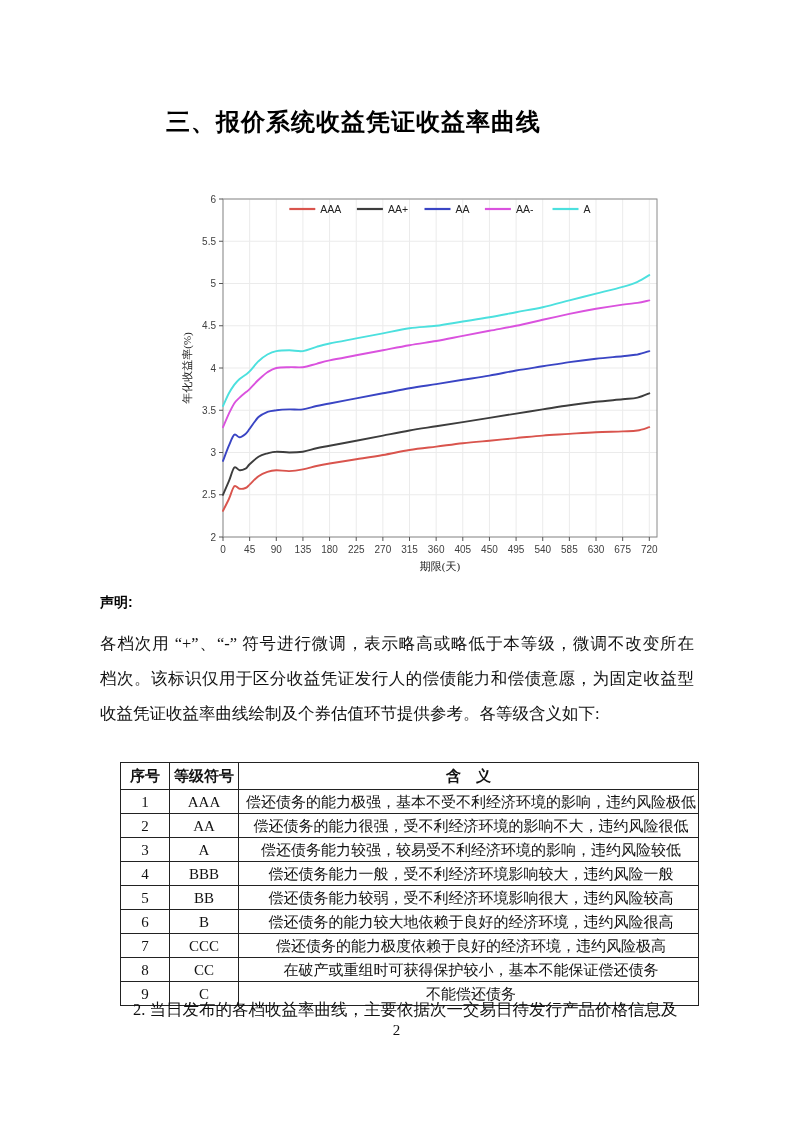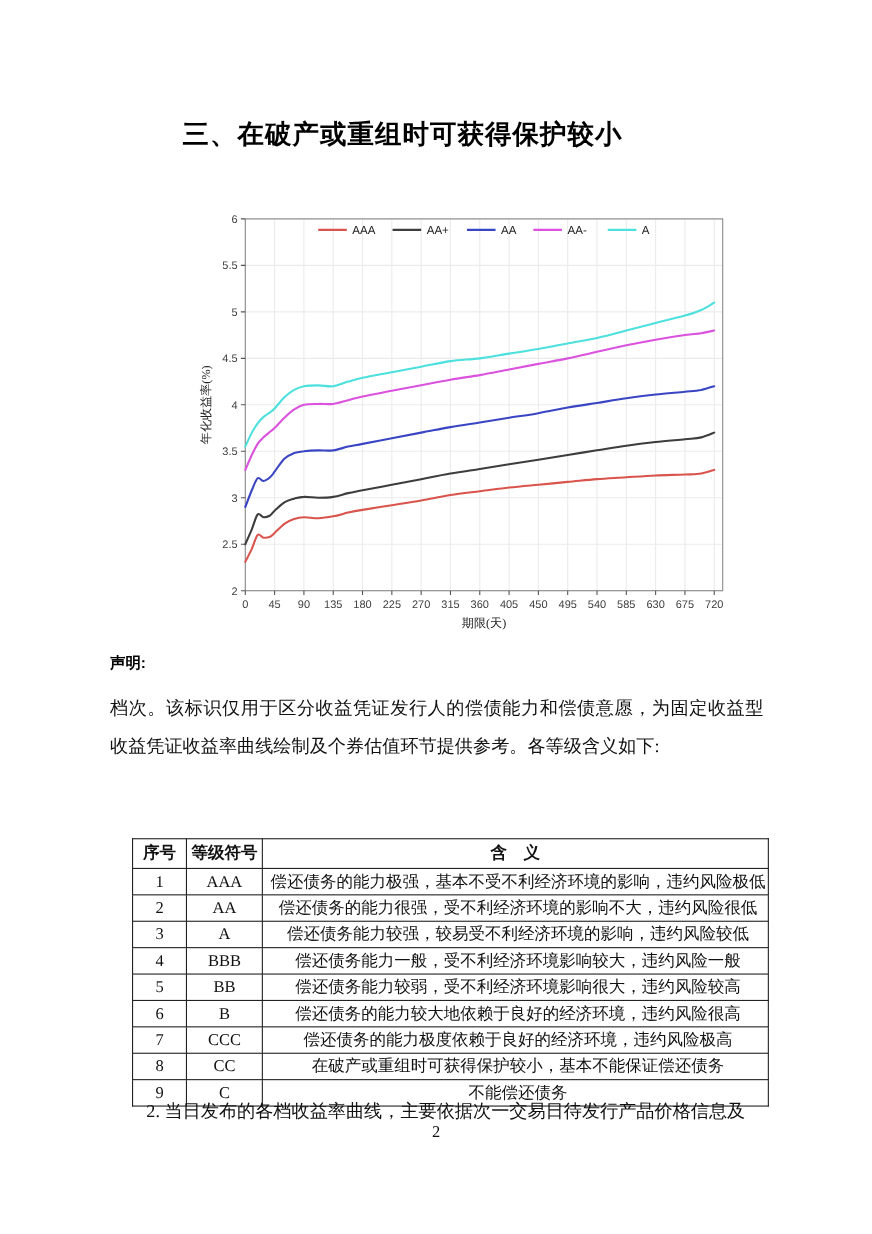--- a/index.html
+++ b/index.html
@@ -27,21 +27,21 @@
   #rating-table td.meaning{text-align:center;padding-left:6px;}
   .page-number{position:absolute;left:0;top:1022px;width:793px;text-align:center;
         font-size:15px;color:#111;}
   svg text{font-family:"Liberation Sans","DejaVu Sans",sans-serif;}
   svg text.cjk{font-family:"Liberation Serif","DejaVu Serif",serif;}
 </style>
 </head>
 <body>
 
 <div class="page">
-  <h1 class="title">三、在破产或重组时可获得保护较小</h1>
+  <h1 class="title">三、报价系统收益凭证收益率曲线</h1>
 
   <div class="chart-wrap">
     <svg id="chart-svg" width="510" height="398" viewBox="0 0 510 398">
         <line x1="48" y1="13" x2="48" y2="351" stroke="#ebebeb" stroke-width="1"></line>
         <line x1="74.64392905866302" y1="13" x2="74.64392905866302" y2="351" stroke="#ebebeb" stroke-width="1"></line>
         <line x1="101.28785811732605" y1="13" x2="101.28785811732605" y2="351" stroke="#ebebeb" stroke-width="1"></line>
         <line x1="127.93178717598909" y1="13" x2="127.93178717598909" y2="351" stroke="#ebebeb" stroke-width="1"></line>
         <line x1="154.5757162346521" y1="13" x2="154.5757162346521" y2="351" stroke="#ebebeb" stroke-width="1"></line>
         <line x1="181.21964529331512" y1="13" x2="181.21964529331512" y2="351" stroke="#ebebeb" stroke-width="1"></line>
         <line x1="207.86357435197817" y1="13" x2="207.86357435197817" y2="351" stroke="#ebebeb" stroke-width="1"></line>
@@ -143,20 +143,21 @@
         <g>
           <line x1="377.5" y1="23" x2="403.5" y2="23" stroke="#4ce0de" stroke-width="2.2"></line>
           <text x="408.5" y="26.5" font-size="10.5" fill="#222">A</text>
         </g>
       </svg>
   </div>
 
   <div class="stmt-heading">声明:</div>
 
   <div class="para" id="para1">
+      <div class="pline jl">各档次用 “+”、“-” 符号进行微调，表示略高或略低于本等级，微调不改变所在</div>
       <div class="pline jl">档次。该标识仅用于区分收益凭证发行人的偿债能力和偿债意愿，为固定收益型</div>
       <div class="pline">收益凭证收益率曲线绘制及个券估值环节提供参考。各等级含义如下:</div>
     </div>
 
   <table id="rating-table">
     <colgroup>
         <col style="width:49px">
         <col style="width:69px">
         <col style="width:460px">
       </colgroup>

